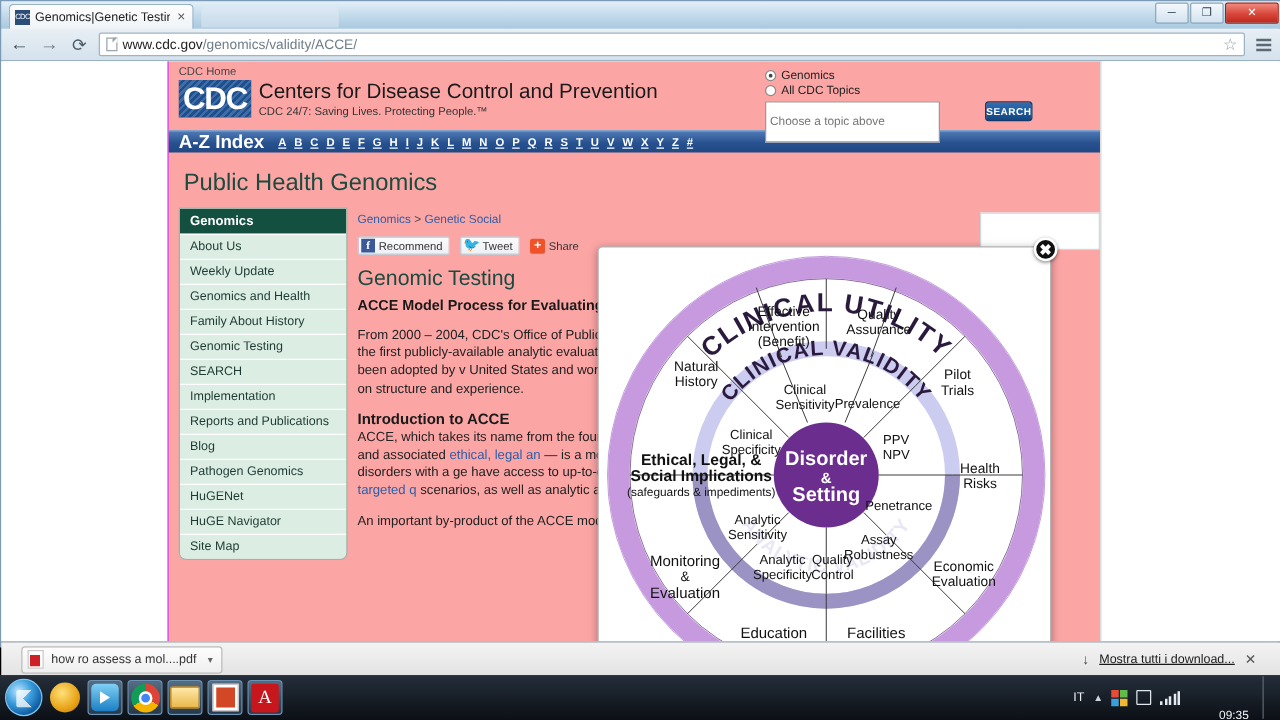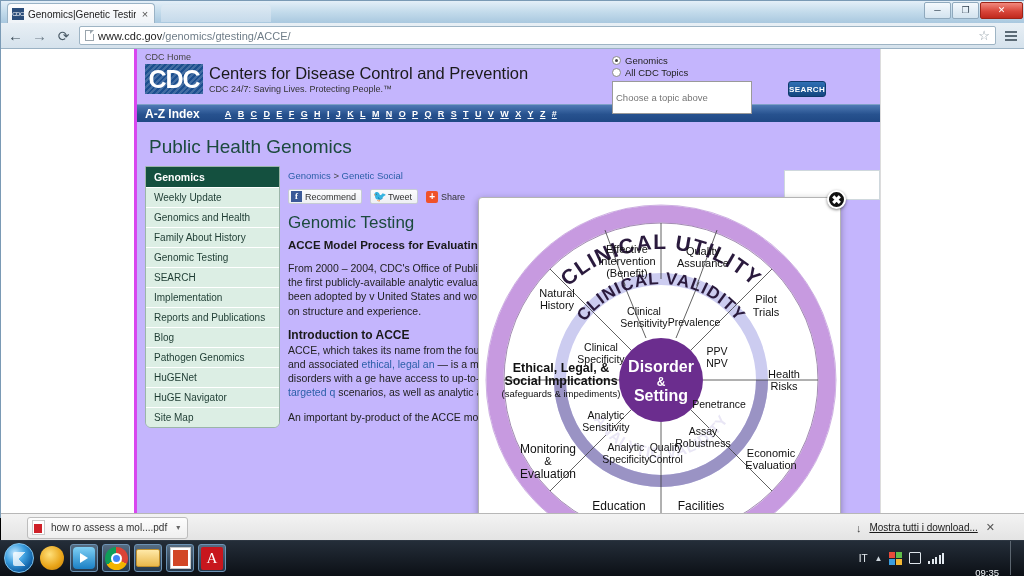--- a/index.html
+++ b/index.html
@@ -82,22 +82,22 @@
     width: 16px; height: 18px; display:flex; flex-direction:column;
     justify-content:center; gap:2px; padding: 0 2px; cursor:pointer;
   }
   .menu-btn i { display:block; height:2px; background:#5b6a75; }
 
   
   .viewport {
     position: absolute; left: 0; top: 48px; width: 1024px; height: 464px;
     background: #fff; overflow: hidden;
   }
-  .page { position: absolute; left: 133px; top: 0; width: 747px; background: #c4b5fd;
-          height: 464px; border-left:3px solid #d946ef; border-right:1px solid #dcdcdc;}
+  .page { position: absolute; left: 133px; top: 0; width: 747px; background: #fca5a5;
+          height: 464px; border-left:1px solid #d946ef; border-right:1px solid #dcdcdc;}
   .page-bg-left { position:absolute; left:0; top:0; width:133px; height:464px; background:#fff; }
   .page-bg-right{ position:absolute; left:880px; top:0; width:144px; height:464px; background:#fff; }
 
   
   .cdc-top { position: relative; height: 55px; padding: 3px 0 0 8px; }
   .cdc-home { font-size: 9px; color: #444; }
   .cdc-brandrow { display: flex; align-items: flex-end; gap: 6px; margin-top: 2px; }
   .cdc-logo {
     width: 58px; height: 30px; background: #1c4f8f;
     color: #fff; font-size: 25px; font-weight: bold; letter-spacing: -1px;
@@ -128,21 +128,21 @@
     width: 48px; height: 16px; border: 1px solid #103a6b; border-radius: 3px;
     background: linear-gradient(to bottom,#2f6fb4,#14467f);
     color: #fff; font-size: 8px; font-weight: bold; letter-spacing: .4px;
     text-align: center; line-height: 15px; cursor:pointer;margin-left:32px;
   }
   .az-bar {
     height: 18px; background: linear-gradient(to bottom,#4f7ab5,#27528f 55%,#1f4884);
     display: flex; align-items: center; padding: 0 8px; gap: 0px;
     border-top: 1px solid #7fa0c8;
   }
-  .az-label { font-size: 12px; color: #fff; font-weight: bold; margin-right: 22px; }
+  .az-label { font-size: 15px; color: #fff; font-weight: bold; margin-right: 8px; }
   .az-bar a { font-size: 9px; color: #fff; font-weight: bold; text-decoration: underline;
               padding: 0 3.2px; }
 
   
   .ph-title { font-size: 19px; color: #1c4a3e; padding: 14px 0 8px 12px; font-weight: normal;}
   .cols { display: flex; }
   .leftnav { width: 135px; margin-left: 8px; flex: 0 0 135px; }
   .leftnav-box { border:1px solid #9bb5a9; border-radius: 0 0 6px 6px; overflow:hidden; background:#dfeee6;}
   .nav-head {
     background: #14503f; color: #fff; font-size: 10.5px; font-weight: bold;
@@ -192,21 +192,21 @@
     color: #fff; font-size: 12px; font-weight: bold; text-align: center; line-height: 16px;
     box-shadow: 0 1px 3px rgba(0,0,0,.5); cursor: pointer; z-index: 6;
   }
   .wheel { position: absolute; left: 0; top: 0; width: 363px; height: 360px; }
 
   
   .dlbar {
     position: absolute; left: 0; top: 512px; width: 1024px; height: 28px;
     background: linear-gradient(to bottom,#f3f3f3,#e3e3e3);
     border-top: 1px solid #b7b7b7; display: flex; align-items: center;
-    padding: 0 26px; gap: 6px;
+    padding: 0 16px; gap: 6px;
   }
   .dlitem {
     display:flex; align-items:center; gap:6px; height:22px; padding: 0 4px;
     border:1px solid #bdbdbd; border-radius:3px; background:linear-gradient(to bottom,#fdfdfd,#efefef);
     cursor:pointer;
   }
   .pdf-ic {
     width:13px;height:15px;background:#fff;border:1px solid #c9c9c9;position:relative;flex:0 0 13px;
   }
   .pdf-ic:after{content:"";position:absolute;left:1px;top:3px;right:2px;bottom:1px;background:#cf2027;}
@@ -290,21 +290,21 @@
       <div class="winbtn close">✕</div>
     </div>
   </div>
 
   <div class="toolbar">
     <div class="navbtn back">←</div>
     <div class="navbtn">→</div>
     <div class="navbtn reload">⟳</div>
     <div class="omnibox">
       <div class="page-icon"></div>
-      <div class="url"><span>www.cdc.gov</span><span class="dim">/genomics/gtesting/ACCE/</span></div>
+      <div class="url"><span>www.cdc.gov</span><span class="dim">/genomics/validity/ACCE/</span></div>
       <div class="star">☆</div>
     </div>
     <div class="menu-btn">
         <i></i>
         <i></i>
         <i></i>
       </div>
   </div>
 
   <div class="viewport">
@@ -374,20 +374,21 @@
       </div>
 
       <div class="ph-title">Public Health Genomics</div>
 
       <div class="cols">
 
         <div class="leftnav">
           <div class="leftnav-box">
             <div class="nav-head">Genomics</div>
             <div id="nav-items">
+                <div class="nav-item">About Us</div>
                 <div class="nav-item">Weekly Update</div>
                 <div class="nav-item">Genomics and Health</div>
                 <div class="nav-item">Family About History</div>
                 <div class="nav-item">Genomic Testing</div>
                 <div class="nav-item">SEARCH</div>
                 <div class="nav-item">Implementation</div>
                 <div class="nav-item">Reports and Publications</div>
                 <div class="nav-item">Blog</div>
                 <div class="nav-item">Pathogen Genomics</div>
                 <div class="nav-item">HuGENet</div>

